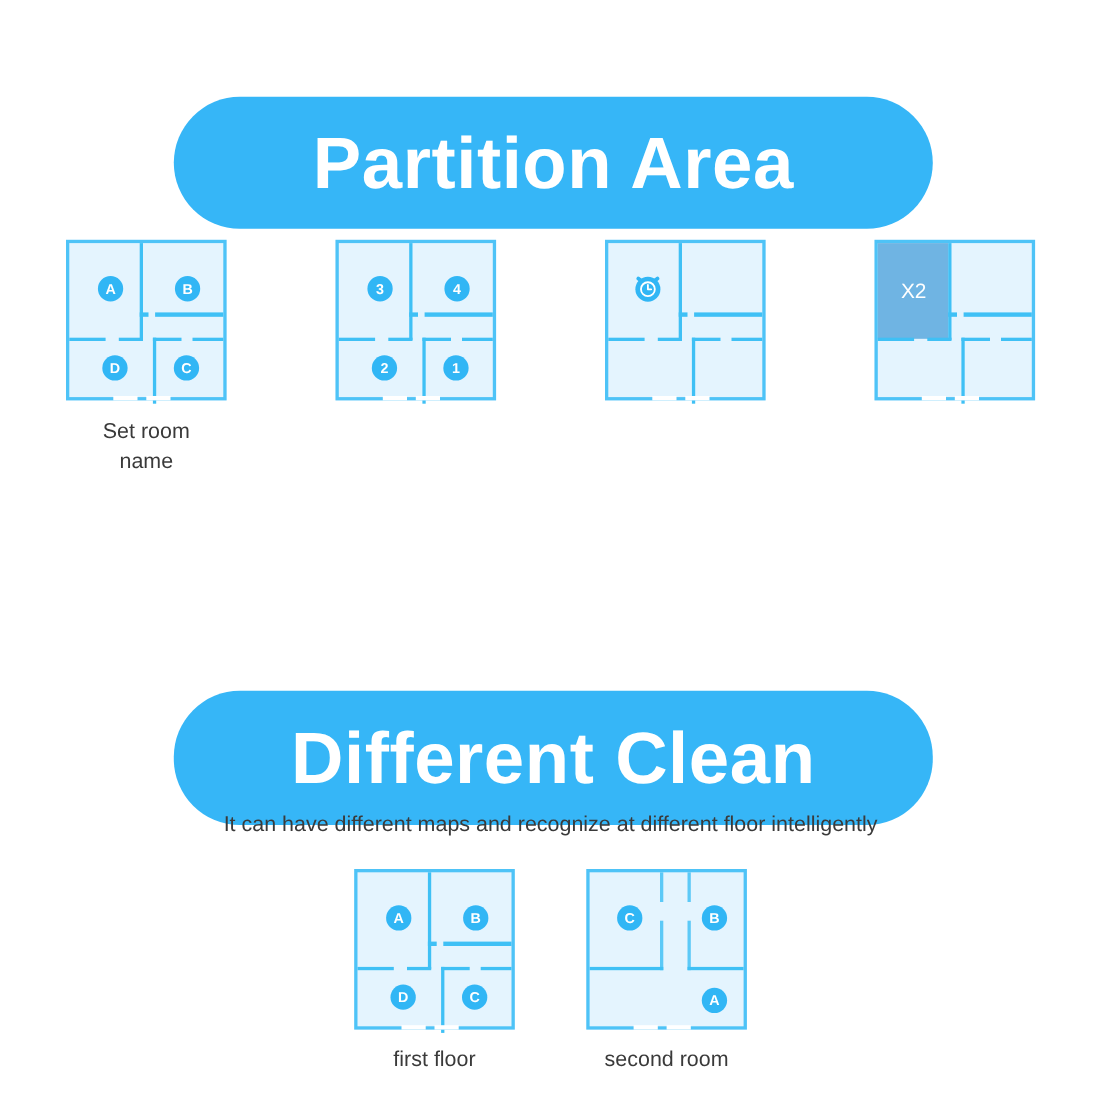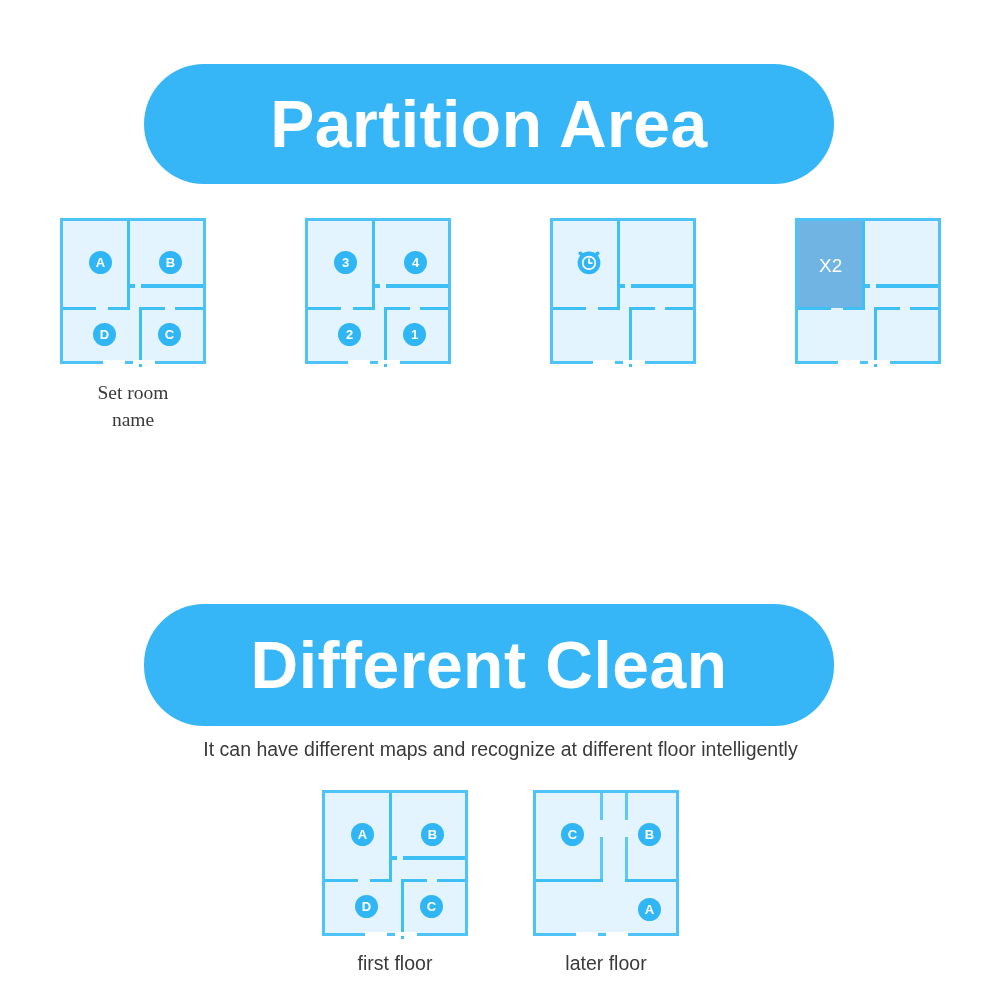--- a/index.html
+++ b/index.html
@@ -12,27 +12,28 @@
     height: 1001px;
     font-family: "Liberation Sans", sans-serif;
     color: #333333;
     overflow: hidden;
     position: relative;
   }
 
   
   .banner {
     position: absolute;
-    left: 144px;
+    left: 158px;
     width: 690px;
     border-radius: 60px;
     background: #36b6f7;
     display: flex;
     align-items: center;
     justify-content: center;
+    margin-top: 24px;
   }
   .banner-text {
     color: #ffffff;
     font-weight: bold;
     letter-spacing: 0.5px;
     line-height: 1;
   }
   #banner-partition { top: 64px; height: 120px; }
   #banner-partition .banner-text { font-size: 66px; }
   #banner-floors { top: 604px; height: 122px; }
@@ -165,21 +166,21 @@
       <div class="wall" style="left:76px; top:86px; width:3px; height:60px;"></div>
 
       <div style="position:absolute; left:40px; bottom:-3px; width:22px; height:4px; background:#ffffff;"></div>
       <div style="position:absolute; left:70px; bottom:-3px; width:22px; height:4px; background:#ffffff;"></div>
 
       <div class="badge" style="left:26px; top:30px;">A</div>
       <div class="badge" style="left:96px; top:30px;">B</div>
       <div class="badge" style="left:30px; top:102px;">D</div>
       <div class="badge" style="left:95px; top:102px;">C</div>
     </div>
-    <div class="caption" style="white-space:pre-line;font-family:Liberation Serif, serif;">Set room
+    <div class="caption" style="white-space:pre-line;">Set room
 name</div>
   </div>
 
   <div class="card">
     <div class="plan outline">
       <div class="wall" style="left:64px; top:0px; width:3px; height:88px;"></div>
       <div class="wall" style="left:78px; top:63px; width:62px; height:4px;"></div>
       <div class="wall" style="left:64px; top:63px; width:8px; height:4px;"></div>
       <div class="wall" style="left:0px; top:86px; width:33px; height:3px;"></div>
       <div class="wall" style="left:45px; top:86px; width:22px; height:3px;"></div>
@@ -283,16 +284,16 @@
       <div class="wall" style="left:0px; top:86px; width:67px; height:3px;"></div>
       <div class="wall" style="left:89px; top:86px; width:51px; height:3px;"></div>
 
       <div style="position:absolute; left:40px; bottom:-3px; width:22px; height:4px; background:#ffffff;"></div>
       <div style="position:absolute; left:70px; bottom:-3px; width:22px; height:4px; background:#ffffff;"></div>
 
       <div class="badge" style="left:25px; top:30px;">C</div>
       <div class="badge" style="left:102px; top:30px;">B</div>
       <div class="badge" style="left:102px; top:105px;">A</div>
     </div>
-    <div class="floor-caption">later floor</div>
+    <div class="floor-caption">second room</div>
   </div>
 
 </div>
 
 </body></html>

